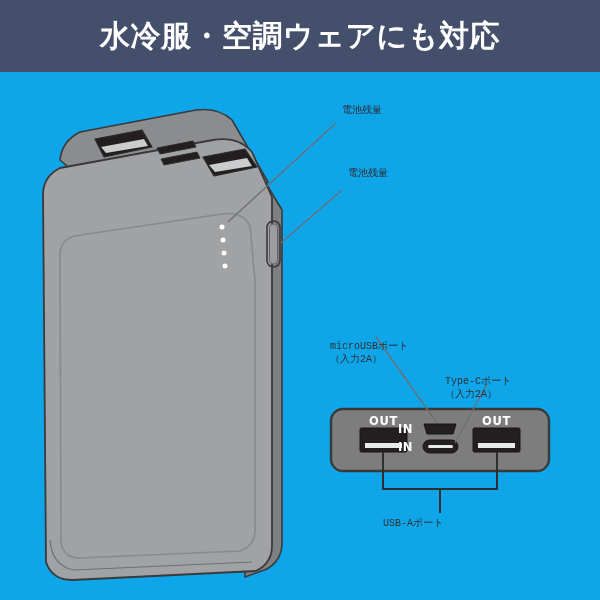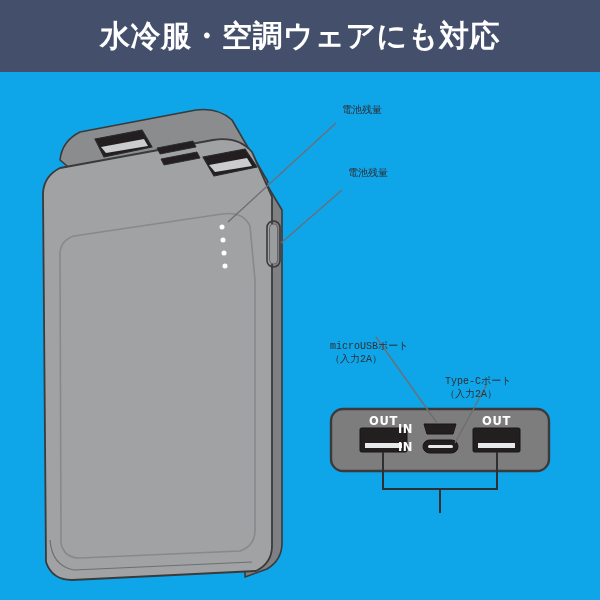--- a/index.html
+++ b/index.html
@@ -173,15 +173,16 @@
     <span class="ln">microUSBポート</span>
     <span class="ln">（入力2A）</span>
   </div>
 
   <div class="callout" id="cl-typec">
     <span class="ln">Type-Cポート</span>
     <span class="ln">（入力2A）</span>
   </div>
 
   <div class="callout" id="cl-usba">
+    <span class="ln">USB-Aポート</span>
   </div>
 
 </div>
 
 </body></html>

